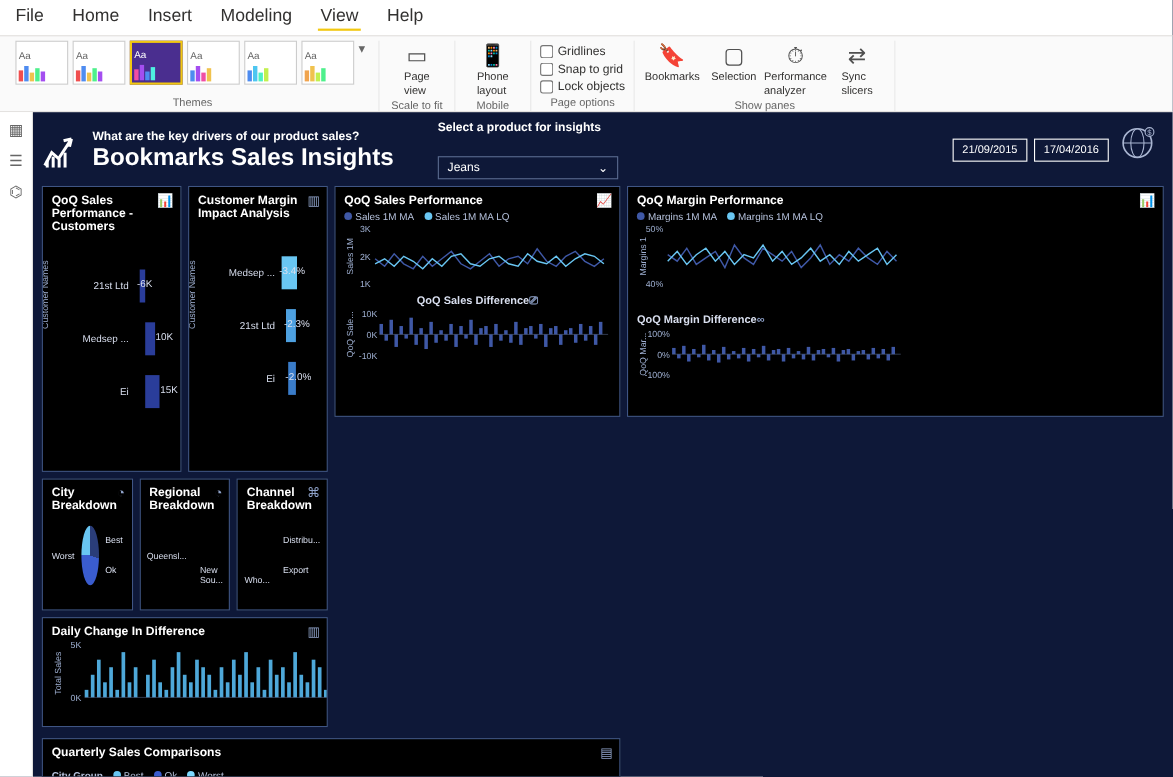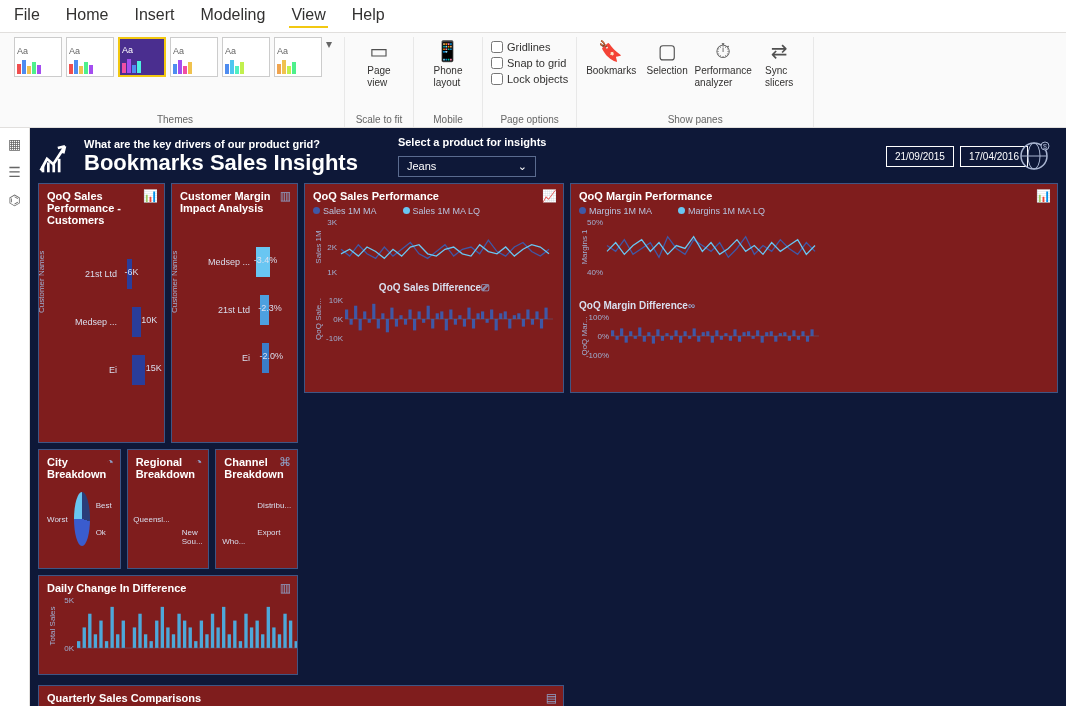--- a/index.html
+++ b/index.html
@@ -1,20 +1,20 @@
 <!DOCTYPE html>
 <html><head>
 <meta charset="utf-8">
 <style>
 * { margin:0; padding:0; box-sizing:border-box; font-family:"Segoe UI",Arial,sans-serif; }
 body { background:#fff; width:1066px; height:706px; overflow:hidden; font-size:12px; color:#323130; }
 .menubar { display:flex; gap:22px; padding:4px 12px; font-size:16px; }
 .menubar span { cursor:pointer; padding:2px 2px; }
 .menubar .active { border-bottom:2px solid #f2c811; }
-.ribbon { height:96px; border-top:1px solid #e1dfdd; border-bottom:1px solid #e1dfdd; display:flex; padding:4px 6px 0 6px; background:#fafafa; }
+.ribbon { height:70px; border-top:1px solid #e1dfdd; border-bottom:1px solid #e1dfdd; display:flex; padding:4px 6px 0 6px; background:#fafafa; }
 .ribbon-group { display:flex; flex-direction:column; align-items:center; border-right:1px solid #e8e8e8; padding:0 8px; }
 .ribbon-group-row { display:flex; gap:4px; align-items:flex-start; flex:1; }
 .ribbon-group-label { font-size:10px; color:#666; padding:2px 0; }
 .theme-swatch { width:48px; height:40px; border:1px solid #ccc; display:flex; flex-direction:column; justify-content:flex-end; padding:2px; cursor:pointer; background:#fff; }
 .theme-swatch.sel { border:2px solid #f2c811; }
 .theme-aa { font-size:9px; color:#666; margin-bottom:2px; }
 .theme-bars { display:flex; gap:1px; height:16px; align-items:flex-end; }
 .theme-bars span { width:4px; }
 .ribbon-btn { display:flex; flex-direction:column; align-items:center; width:52px; cursor:pointer; font-size:10px; line-height:1.2; }
 .ribbon-btn .ic { width:28px; height:28px; display:flex; align-items:center; justify-content:center; font-size:20px; color:#505050; }
@@ -24,31 +24,31 @@
 .workspace { display:flex; height:calc(706px - 20px - 76px); }
 .leftrail { width:30px; background:#fff; border-right:1px solid #e1dfdd; display:flex; flex-direction:column; padding-top:6px; gap:8px; align-items:center; }
 .leftrail div { width:20px; height:20px; cursor:pointer; color:#666; font-size:14px; display:flex; align-items:center; justify-content:center; }
 .canvas { flex:1; background:#0e1838; padding:8px; overflow:hidden; position:relative; }
 .hdr { display:flex; align-items:center; gap:10px; color:#fff; margin-bottom:6px; }
 .hdr-icon { width:36px; height:36px; }
 .hdr-txt { display:flex; flex-direction:column; }
 .hdr-sub { font-size:11px; font-weight:bold; }
 .hdr-title { font-size:22px; font-weight:bold; }
 .slicer-lbl { font-size:11px; font-weight:bold; color:#fff; }
-.slicer-box { border:1px solid #5a6b8f; color:#fff; padding:3px 8px; width:138px; display:flex; justify-content:space-between; font-size:11px; cursor:pointer; margin-top:8px; }
+.slicer-box { border:1px solid #5a6b8f; color:#fff; padding:3px 8px; width:164px; display:flex; justify-content:space-between; font-size:11px; cursor:pointer; margin-top:20px; }
 .date-pill { border:1px solid #fff; color:#fff; font-size:10px; padding:4px 8px; }
 .globe { position:absolute; right:14px; top:10px; color:#a9b5d1; font-size:30px;}
 .grid { display:grid; grid-template-columns: 260px 260px 1fr; grid-template-rows: 210px 280px; gap:6px; height:calc(100% - 56px); }
-.tile { background:#7f1d1d; border:1px solid #3f5584; color:#d9dfef; position:relative; padding:6px 8px; font-size:10px; overflow:hidden; }
+.tile { background:#000000; border:1px solid #3f5584; color:#d9dfef; position:relative; padding:6px 8px; font-size:10px; overflow:hidden; }
 .tile-title { font-weight:bold; font-size:11px; color:#fff; }
 .tile-ic { position:absolute; top:5px; right:6px; color:#8fa2c9; font-size:12px; }
 .rightcol { display:grid; grid-template-columns: 1fr 1fr; grid-template-rows: 260px 120px 100px; gap:6px; grid-row: 1 / span 2; }
 .rightcol .wide { grid-column: 1 / span 2; }
 .mini3 { display:grid; grid-template-columns:1fr 1fr 1fr; gap:6px; grid-column:1 / span 2; }
-.legend { font-size:9px; color:#b7c3de; margin:4px 0 2px 0; display:flex; gap:26px; align-items:center;text-align:right; }
+.legend { font-size:9px; color:#b7c3de; margin:4px 0 2px 0; display:flex; gap:9px; align-items:center;text-align:right; }
 .legend .dot { display:inline-block; width:7px; height:7px; border-radius:50%; margin-right:3px; }
 .axis-label { font-size:8px; fill:#9fb0d2; }
 .bar-row { display:flex; align-items:center; height:48px; }
 .bar-lbl { width:62px; text-align:right; font-size:9px; padding-right:6px; color:#d9dfef; }
 .bar-trk { flex:1; position:relative; height:30px; }
 .bar-rect { position:absolute; height:30px; }
 .bar-val { position:absolute; font-size:9px; color:#d9dfef; top:8px; }
 .yaxis-cust { position:absolute; left:-2px; top:50%; transform:rotate(-90deg); transform-origin:left top; font-size:8px; color:#9fb0d2; white-space:nowrap; }
 .donut { position:relative; width:54px; height:54px; border-radius:50%; }
 .donut::after { content:""; position:absolute; inset:14px; background:#273b66; border-radius:50%; }
@@ -203,31 +203,31 @@
 
     <div class="hdr">
       <svg class="hdr-icon" viewBox="0 0 40 40">
           <path d="M3 35 L10 22 L17 28 L30 8 M30 8 L22 10 M30 8 L28 16" stroke="#fff" stroke-width="3" fill="none"></path>
           <rect x="4" y="30" width="3" height="7" fill="#fff"></rect>
           <rect x="10" y="26" width="3" height="11" fill="#fff"></rect>
           <rect x="16" y="28" width="3" height="9" fill="#fff"></rect>
           <rect x="22" y="22" width="3" height="15" fill="#fff"></rect>
         </svg>
       <div class="hdr-txt">
-        <span class="hdr-sub">What are the key drivers of our product grid?</span>
+        <span class="hdr-sub">What are the key drivers of our product sales?</span>
         <span class="hdr-title">Bookmarks Sales Insights</span>
       </div>
       <div style="margin-left:30px">
         <div class="slicer-lbl">Select a product for insights</div>
         <div class="slicer-box">
             <span>Jeans</span>
             <span>⌄</span>
           </div>
       </div>
-      <div style="margin-left:auto;display:flex;gap:6px;margin-right:30px">
+      <div style="margin-left:auto;display:flex;gap:6px;margin-right:50px">
         <div class="date-pill">21/09/2015</div>
         <div class="date-pill">17/04/2016</div>
       </div>
       <div class="globe">
         <svg width="36" height="36" viewBox="0 0 36 36">
             <circle cx="18" cy="18" r="13" stroke="#a9b5d1" stroke-width="1.5" fill="none"></circle>
             <ellipse cx="18" cy="18" rx="6" ry="13" stroke="#a9b5d1" stroke-width="1" fill="none"></ellipse>
             <line x1="5" y1="18" x2="31" y2="18" stroke="#a9b5d1"></line>
             <circle cx="29" cy="8" r="4" fill="#0e1838" stroke="#a9b5d1"></circle>
             <text x="29" y="11" text-anchor="middle" font-size="7" fill="#a9b5d1">$</text>

